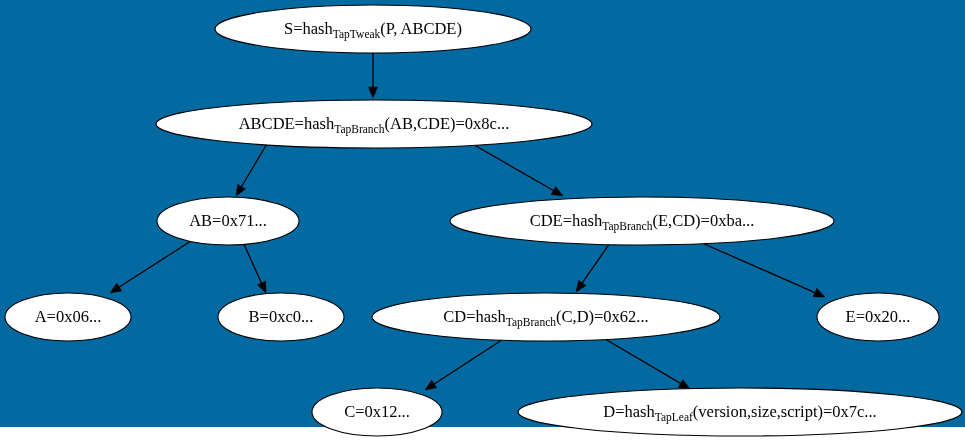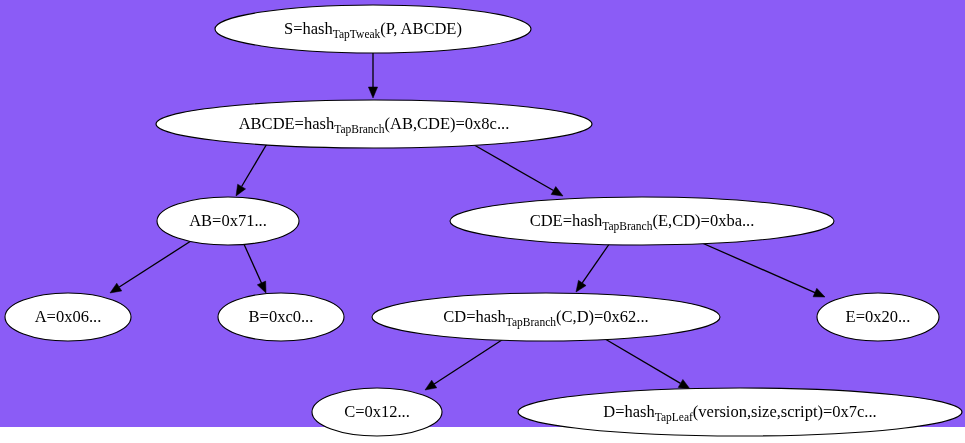--- a/index.html
+++ b/index.html
@@ -11,21 +11,21 @@
   body {
     width: 965px;
     height: 443px;
     overflow: hidden;
     font-family: "Liberation Serif", "DejaVu Serif", serif;
   }
   #graph-root {
     position: relative;
     width: 965px;
     height: 427px;
-    background: #8b5cf6;
+    background: #0369a1;
   }
   svg#tree-svg {
     display: block;
     width: 965px;
     height: 443px;
   }
   .node-ellipse {
     fill: #ffffff;
     stroke: #000000;
     stroke-width: 1.1;

